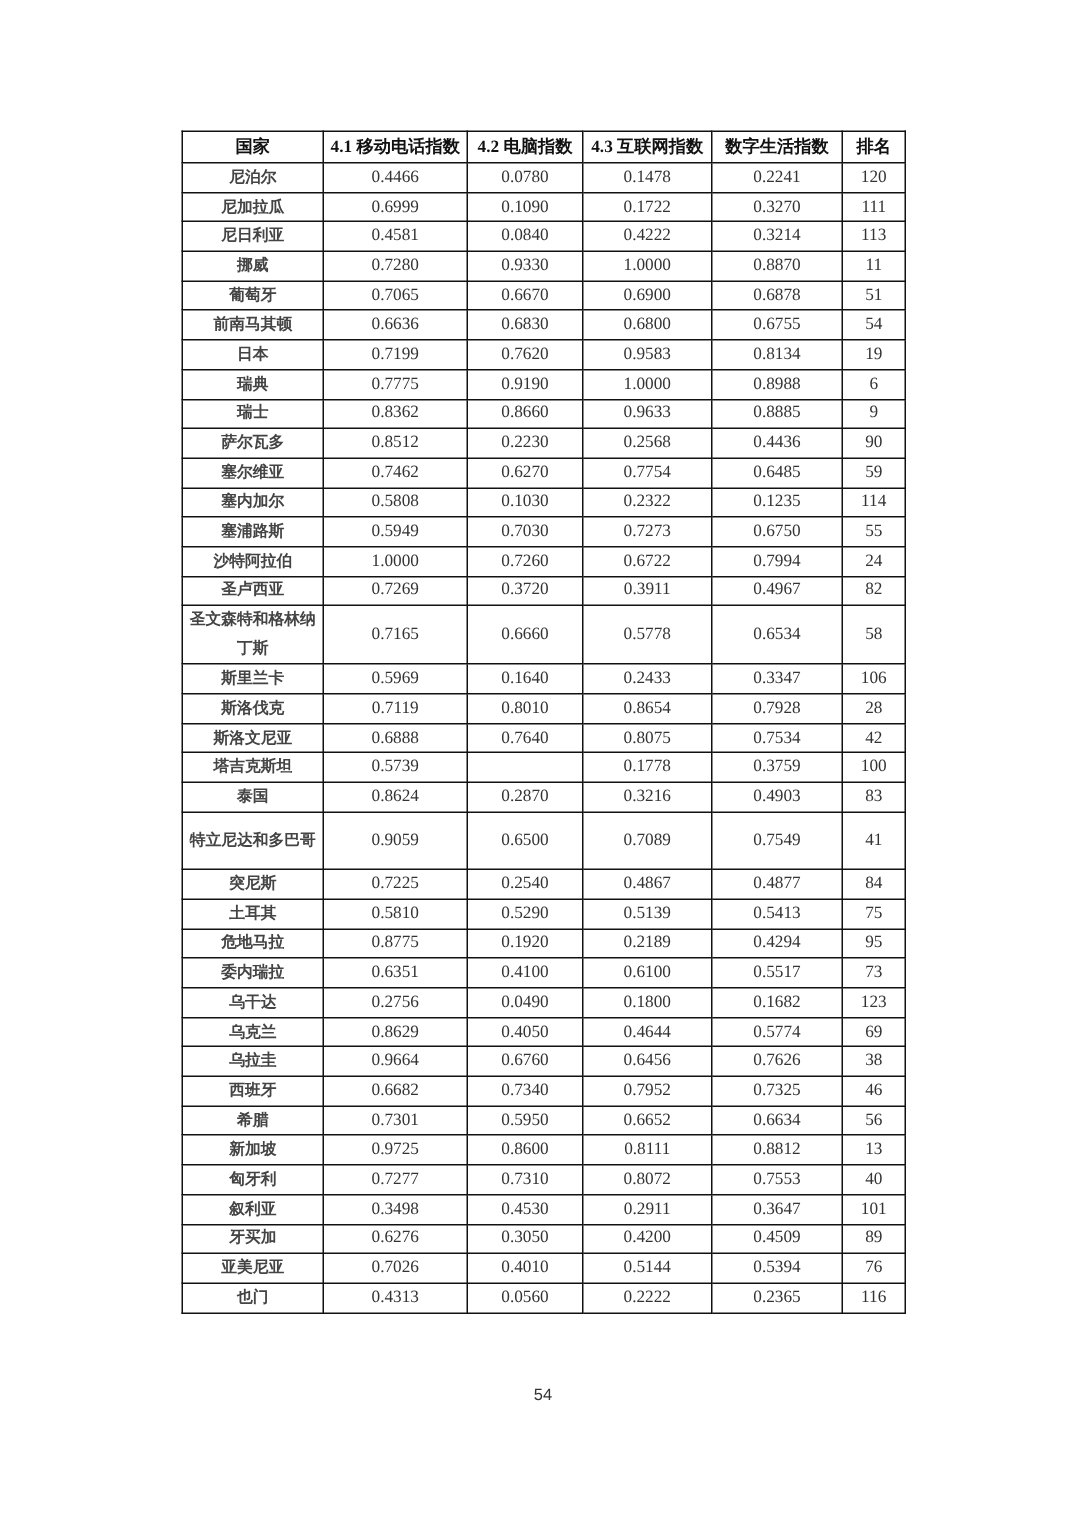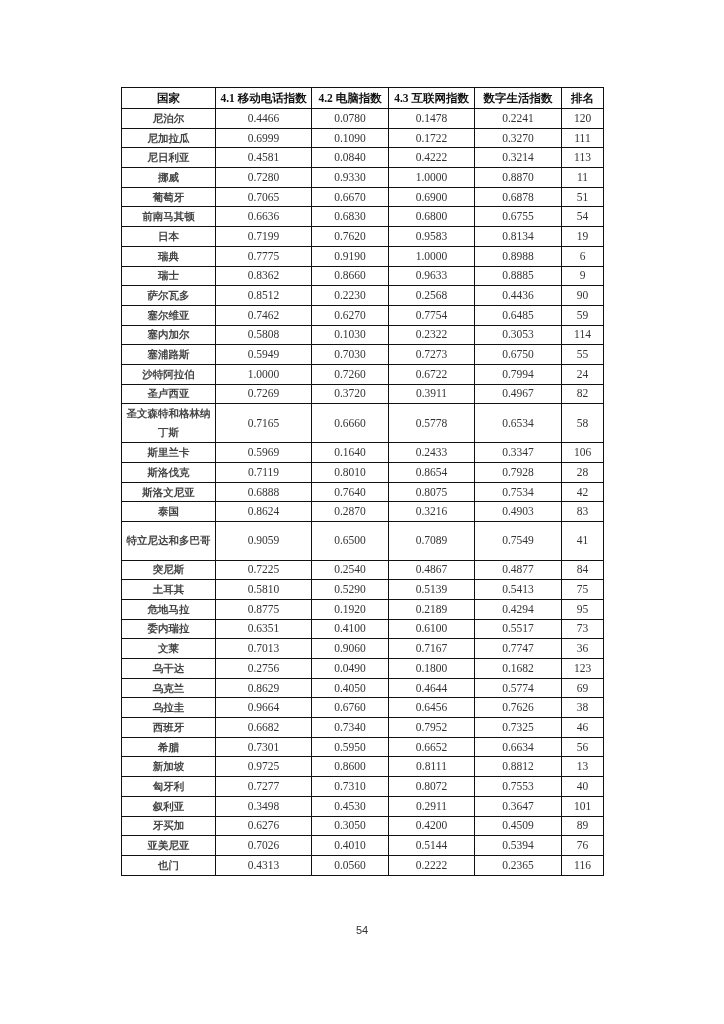--- a/index.html
+++ b/index.html
@@ -136,21 +136,21 @@
           <td>0.6270</td>
           <td>0.7754</td>
           <td>0.6485</td>
           <td>59</td>
         </tr>
         <tr>
           <td class="name">塞内加尔</td>
           <td>0.5808</td>
           <td>0.1030</td>
           <td>0.2322</td>
-          <td>0.3053</td>
+          <td>0.1235</td>
           <td>114</td>
         </tr>
         <tr>
           <td class="name">塞浦路斯</td>
           <td>0.5949</td>
           <td>0.7030</td>
           <td>0.7273</td>
           <td>0.6750</td>
           <td>55</td>
         </tr>
@@ -196,20 +196,28 @@
         </tr>
         <tr>
           <td class="name">斯洛文尼亚</td>
           <td>0.6888</td>
           <td>0.7640</td>
           <td>0.8075</td>
           <td>0.7534</td>
           <td>42</td>
         </tr>
         <tr>
+          <td class="name">塔吉克斯坦</td>
+          <td>0.5739</td>
+          <td></td>
+          <td>0.1778</td>
+          <td>0.3759</td>
+          <td>100</td>
+        </tr>
+        <tr>
           <td class="name">泰国</td>
           <td>0.8624</td>
           <td>0.2870</td>
           <td>0.3216</td>
           <td>0.4903</td>
           <td>83</td>
         </tr>
         <tr class="tall">
           <td class="name wrap">特立尼达和多巴哥</td>
           <td>0.9059</td>
@@ -244,28 +252,20 @@
         </tr>
         <tr>
           <td class="name">委内瑞拉</td>
           <td>0.6351</td>
           <td>0.4100</td>
           <td>0.6100</td>
           <td>0.5517</td>
           <td>73</td>
         </tr>
         <tr>
-          <td class="name">文莱</td>
-          <td>0.7013</td>
-          <td>0.9060</td>
-          <td>0.7167</td>
-          <td>0.7747</td>
-          <td>36</td>
-        </tr>
-        <tr>
           <td class="name">乌干达</td>
           <td>0.2756</td>
           <td>0.0490</td>
           <td>0.1800</td>
           <td>0.1682</td>
           <td>123</td>
         </tr>
         <tr>
           <td class="name">乌克兰</td>
           <td>0.8629</td>

